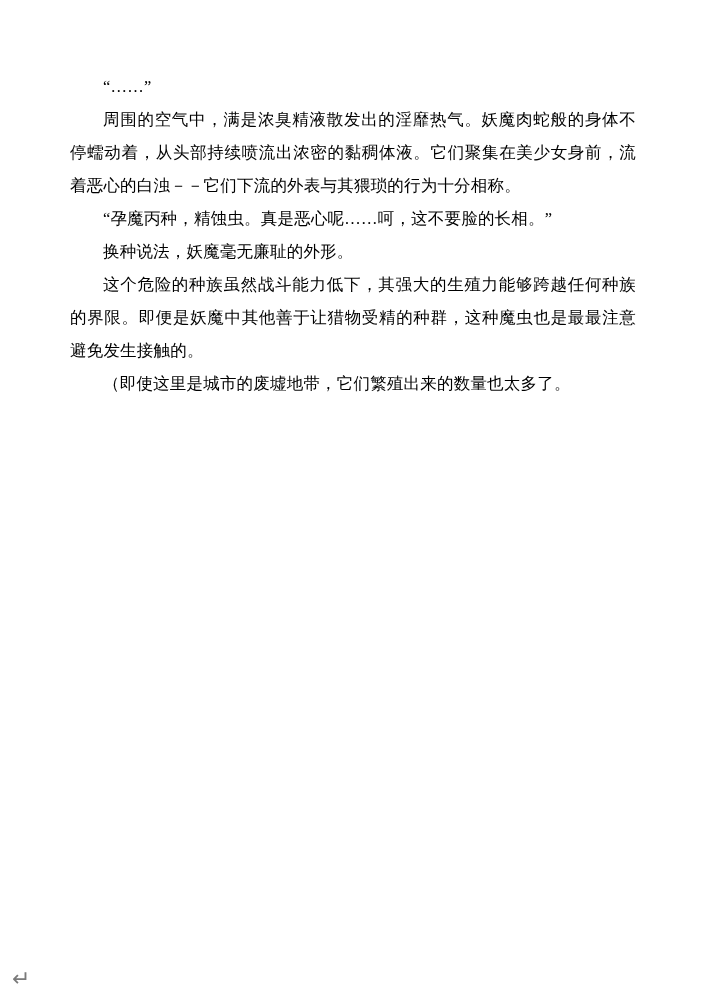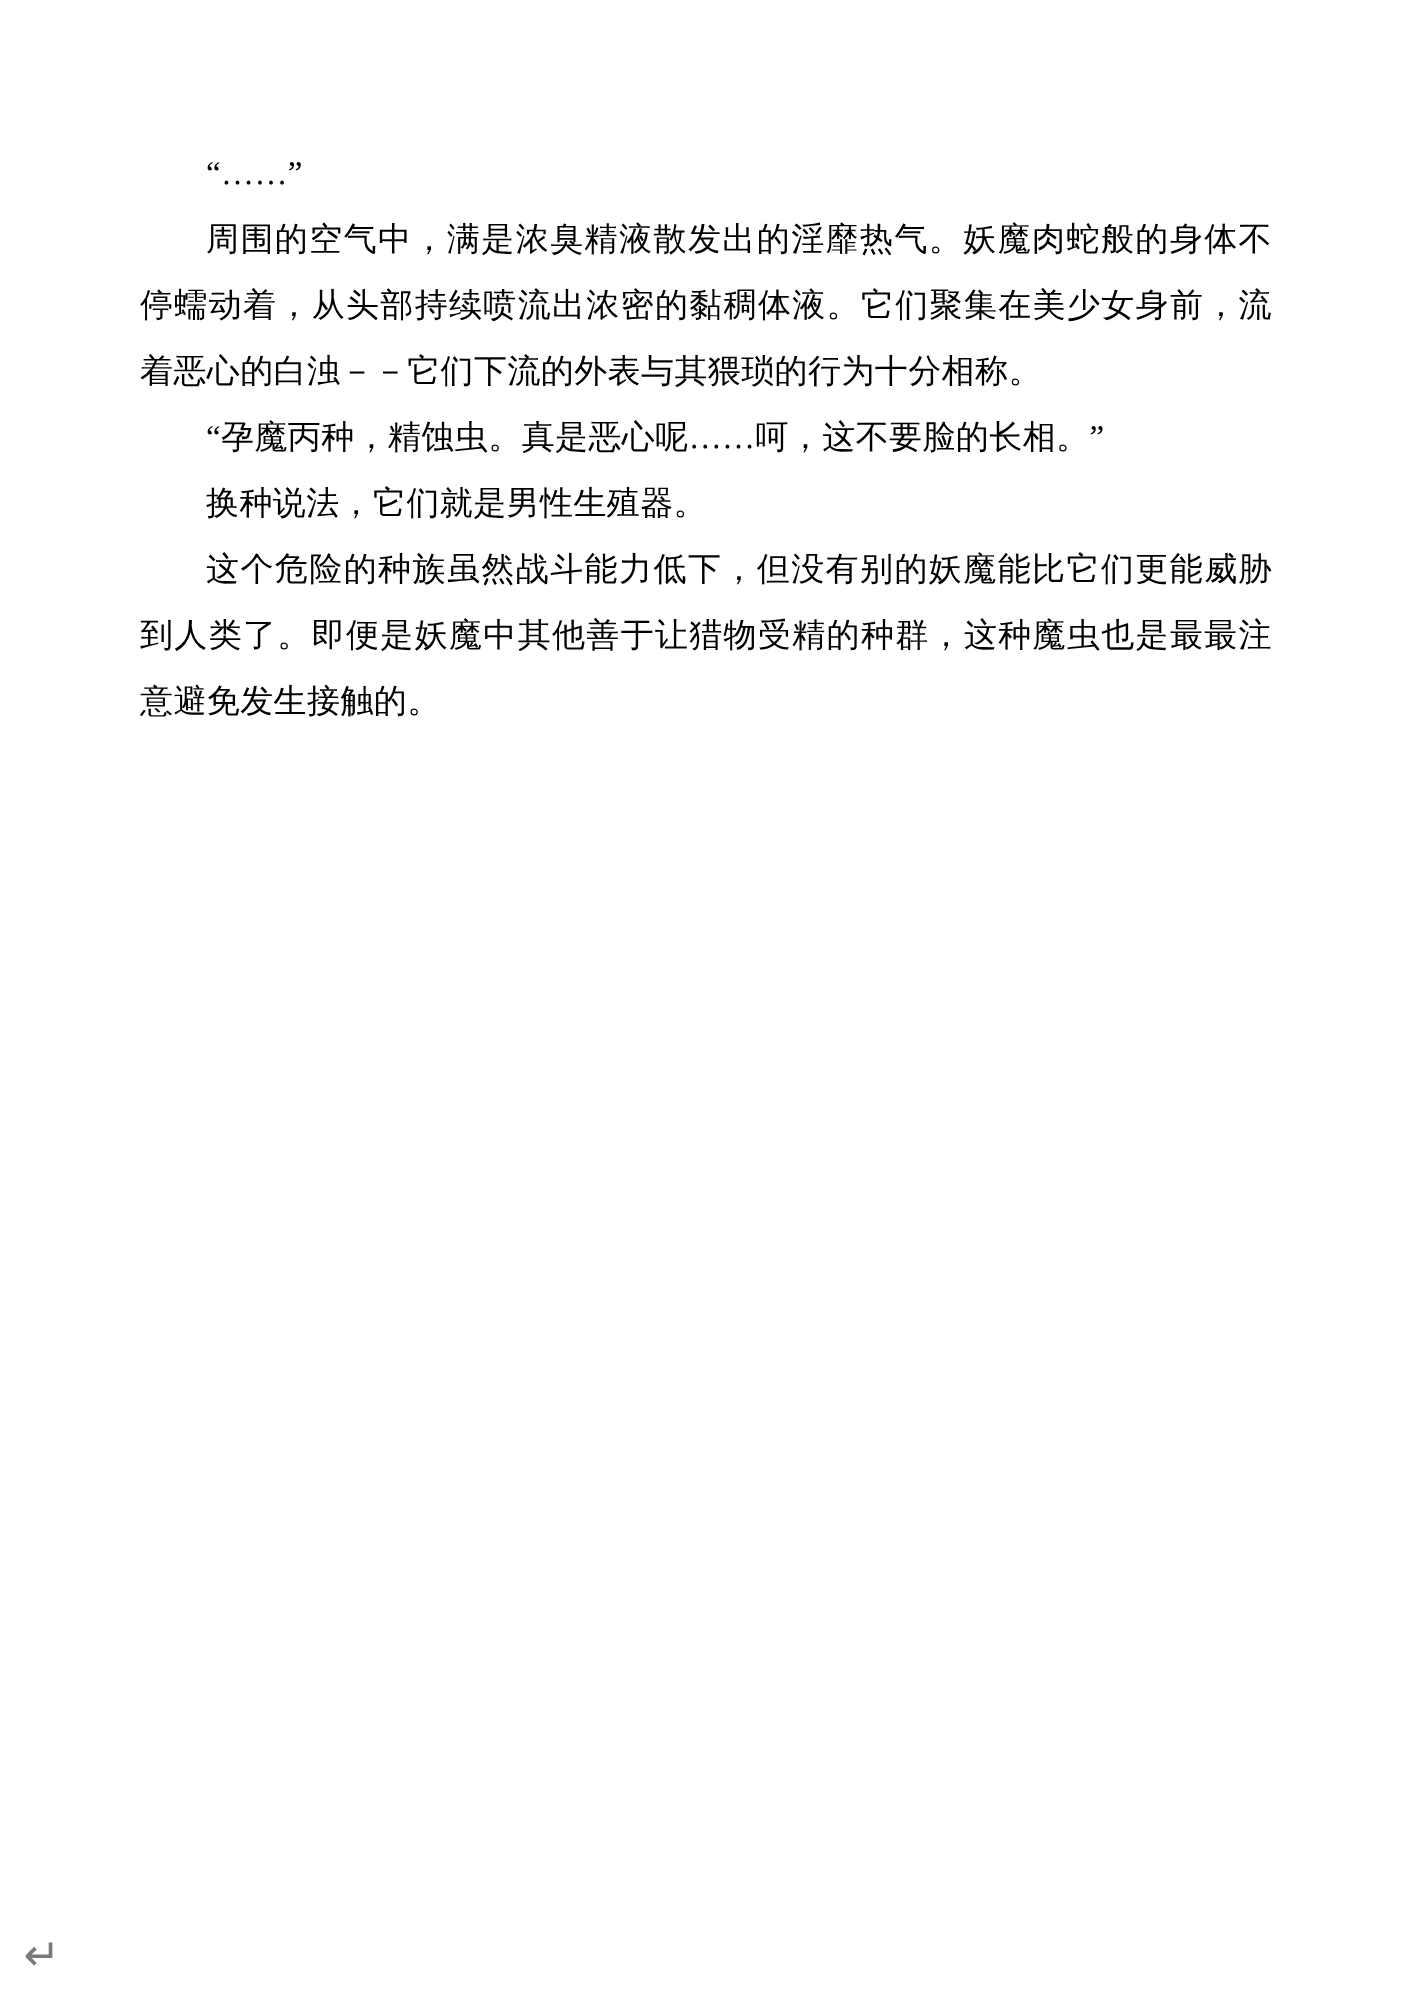--- a/index.html
+++ b/index.html
@@ -52,17 +52,18 @@
   }
 </style>
 </head>
 <body>
 
 <div class="page">
   <div class="content">
     <p class="para indent">“……”</p>
     <p class="para indent">周围的空气中，满是浓臭精液散发出的淫靡热气。妖魔肉蛇般的身体不停蠕动着，从头部持续喷流出浓密的黏稠体液。它们聚集在美少女身前，流着恶心的白浊－－它们下流的外表与其猥琐的行为十分相称。</p>
     <p class="para indent">“孕魔丙种，精蚀虫。真是恶心呢……呵，这不要脸的长相。”</p>
-    <p class="para indent">换种说法，它们就是男性生殖器。</p>
-    <p class="para indent">这个危险的种族虽然战斗能力低下，但没有别的妖魔能比它们更能威胁到人类了。即便是妖魔中其他善于让猎物受精的种群，这种魔虫也是最最注意避免发生接触的。</p>
+    <p class="para indent">换种说法，妖魔毫无廉耻的外形。</p>
+    <p class="para indent">这个危险的种族虽然战斗能力低下，其强大的生殖力能够跨越任何种族的界限。即便是妖魔中其他善于让猎物受精的种群，这种魔虫也是最最注意避免发生接触的。</p>
+    <p class="para indent">（即使这里是城市的废墟地带，它们繁殖出来的数量也太多了。</p>
   </div>
   <div class="back-arrow">↵</div>
 </div>
 
 </body></html>

